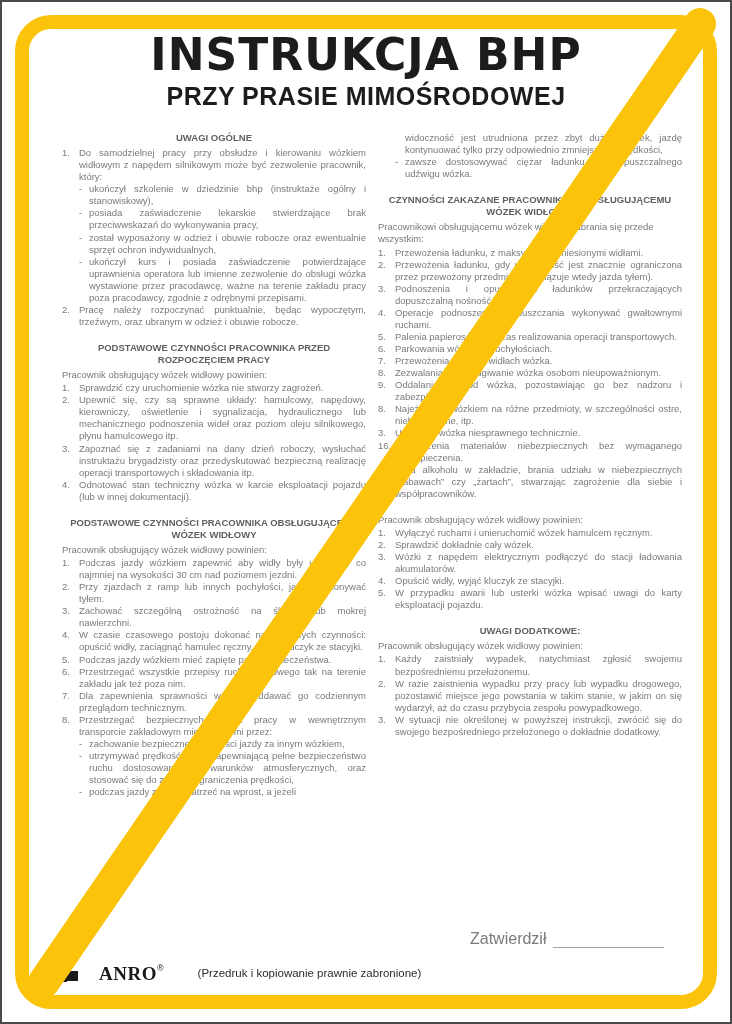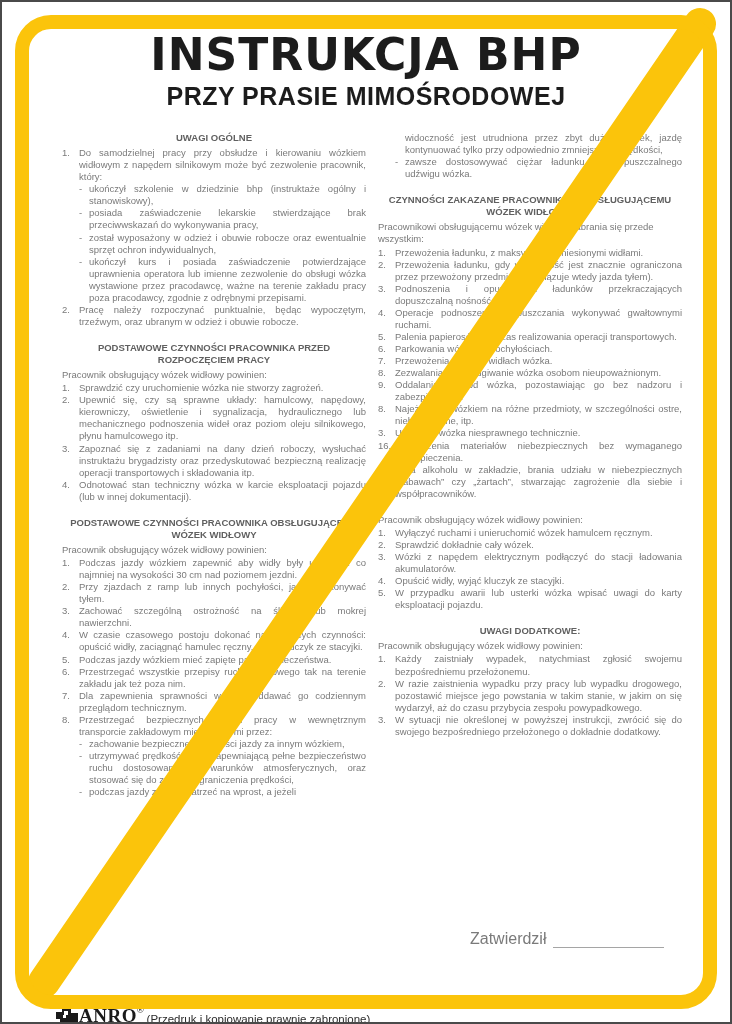--- a/index.html
+++ b/index.html
@@ -41,30 +41,30 @@
   .dash { flex:none; width:10px; }
   .dtext { flex:1; text-align:justify; }
   .cont { margin-left:27px; text-align:justify; }
   .approval {
     position:absolute; left:468px; top:928px; width:194px; z-index:1;
     display:flex; align-items:flex-end; gap:7px;
     filter:blur(0.5px); color:#7a7a7a; font-size:16px;
   }
   .sig-line { flex:1; border-bottom:1px solid #a5a5a5; height:11px; }
   .footer {
-    position:absolute; left:54px; top:993px; height:30px; z-index:2;
-    display:flex; align-items:flex-end; gap:0;
+    position:absolute; left:54px; top:956px; height:30px; z-index:2;
+    display:flex; align-items:center; gap:20px;
   }
   .brand-wrap { display:flex; align-items:flex-start; }
   .brand {
     font-family:"Liberation Serif", serif; font-weight:bold; font-size:19px;
     color:#1a1a1a; letter-spacing:0.5px; line-height:1;
   }
   .regmark { font-size:9px; color:#1a1a1a; line-height:1; margin-top:0px; }
-  .notice { font-size:11.5px; color:#2b2b2b; margin-left:3px; }
+  .notice { font-size:11.5px; color:#2b2b2b; margin-left:14px; }
   .logo-icon { display:block; }
 </style>
 </head>
 <body>
 
 <div class="page">
 
   <div class="frame"></div>
 
   <svg class="stripe-svg" width="732" height="1024" viewBox="0 0 732 1024" aria-hidden="true">

